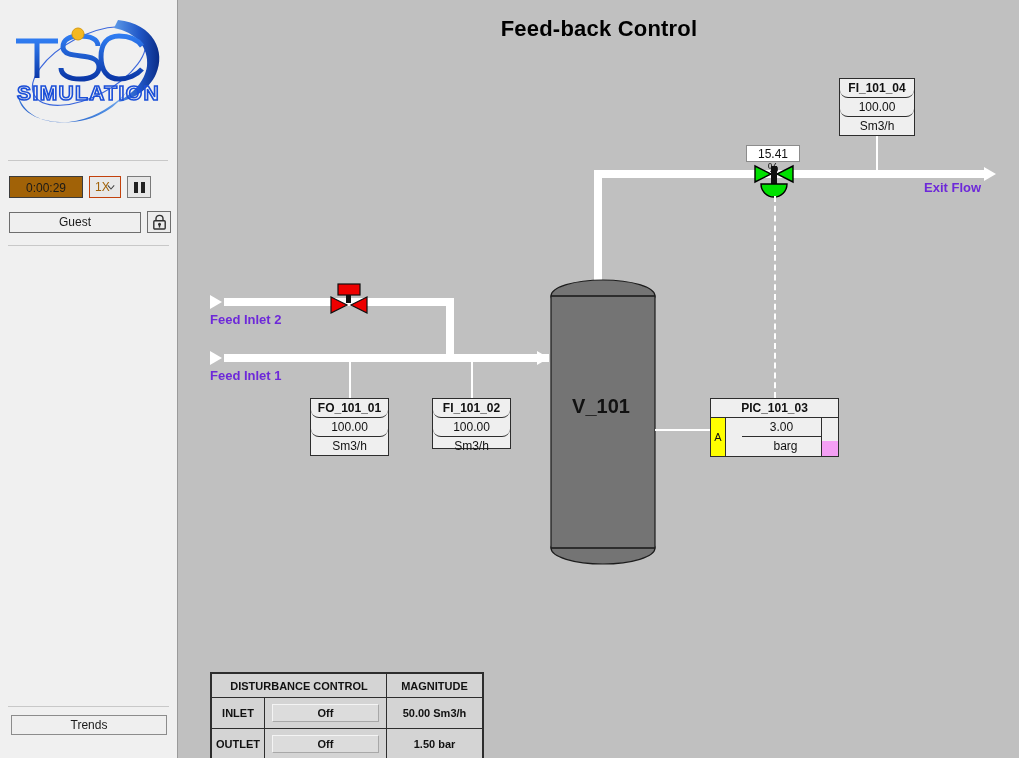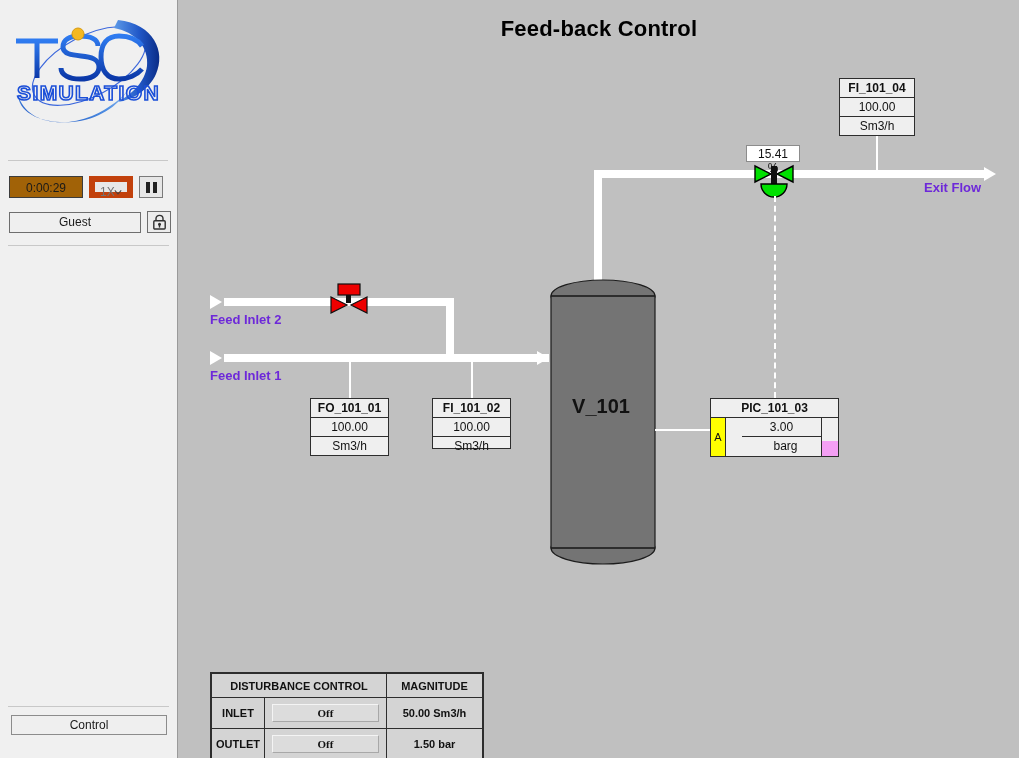--- a/index.html
+++ b/index.html
@@ -34,26 +34,26 @@
     display: flex; align-items: center;
   }
   .timer-box {
     width: 74px; height: 22px; line-height: 22px;
     background: #a16207; border: 1px solid #3c3c3c;
     text-align: center; font-size: 12px; color: #1a1a1a;
     box-sizing: border-box;
   }
   .speed-select {
     margin-left: 6px;
-    width: 44px; height: 22px;
+    width: 32px; height: 22px;
     background: #e8e8e8;
-    border: 6px solid #c2410c;
+    border: 1px solid #c2410c;
     box-sizing: border-box;
     position: relative;
-    font-size: 12px; color: #737373;
+    font-size: 12px; color: #a16207;
   }
   .speed-select .sel-text {
     position: absolute; left: 5px; top: 3px;
   }
   .speed-select .chev {
     position: absolute; right: 5px; top: 6px;
     width: 8px; height: 8px;
   }
   .pause-btn {
     margin-left: 6px;
@@ -143,20 +143,21 @@
     position: absolute;
     border: 1px solid #2d2d2d;
     background: #efefef;
     box-sizing: border-box;
     font-size: 12px; color: #111;
   }
   .tag-row {
     height: 19px; line-height: 18px; text-align: center;
     border-bottom: 1px solid #2d2d2d;
     box-sizing: border-box;
+    border-radius: 8px;
   }
   .tag-row:last-child { border-bottom: none; }
   .tag-row.head { font-weight: bold; }
 
   
   #pic-block {
     position: absolute; left: 531px; top: 398px;
     width: 129px; height: 59px;
     border: 1px solid #2d2d2d;
     background: #efefef;
@@ -215,21 +216,21 @@
   #dist-table td {
     border: 1px solid #2d2d2d;
     font-weight: bold; text-align: center;
     height: 24px; box-sizing: border-box;
     padding: 0 4px;
   }
   #dist-table td.hdr-left { width: 172px; }
   #dist-table td.hdr-right { width: 96px; }
   #dist-table td.rowlabel { width: 50px; }
   #dist-table td.btncell {
-    width: 122px; padding: 4px; font-family: Liberation Serif, serif;
+    width: 122px; padding: 4px;
   }
   .off-btn {
     margin: 2px 3px;
     height: 18px; line-height: 16px;
     background: #dcdcdc;
     border: 1px solid #a8a8a8;
     border-top-color: #f4f4f4; border-left-color: #f4f4f4;
     font-weight: bold; text-align: center;
     box-sizing: border-box;
   }
@@ -311,21 +312,21 @@
           <rect x="1.8" y="6.8" width="11.4" height="8.2" rx="1" fill="none" stroke="#303030" stroke-width="1.4"></rect>
           <circle cx="7.5" cy="10.3" r="1.5" fill="#303030"></circle>
           <rect x="6.8" y="10.6" width="1.4" height="3" fill="#303030"></rect>
         </svg>
       </div>
     </div>
 
     <div id="sep-mid"></div>
     <div id="sep-bottom"></div>
 
-    <div class="trends-btn">Control</div>
+    <div class="trends-btn">Trends</div>
   </div>
 
   <div id="canvas">
 
     <div id="page-title">Feed-back Control</div>
 
     <div class="tag-block" style="left:660px; top:78px; width:76px; height:58px;">
       <div class="tag-row head">FI_101_04</div>
       <div class="tag-row">100.00</div>
       <div class="tag-row">Sm3/h</div>

